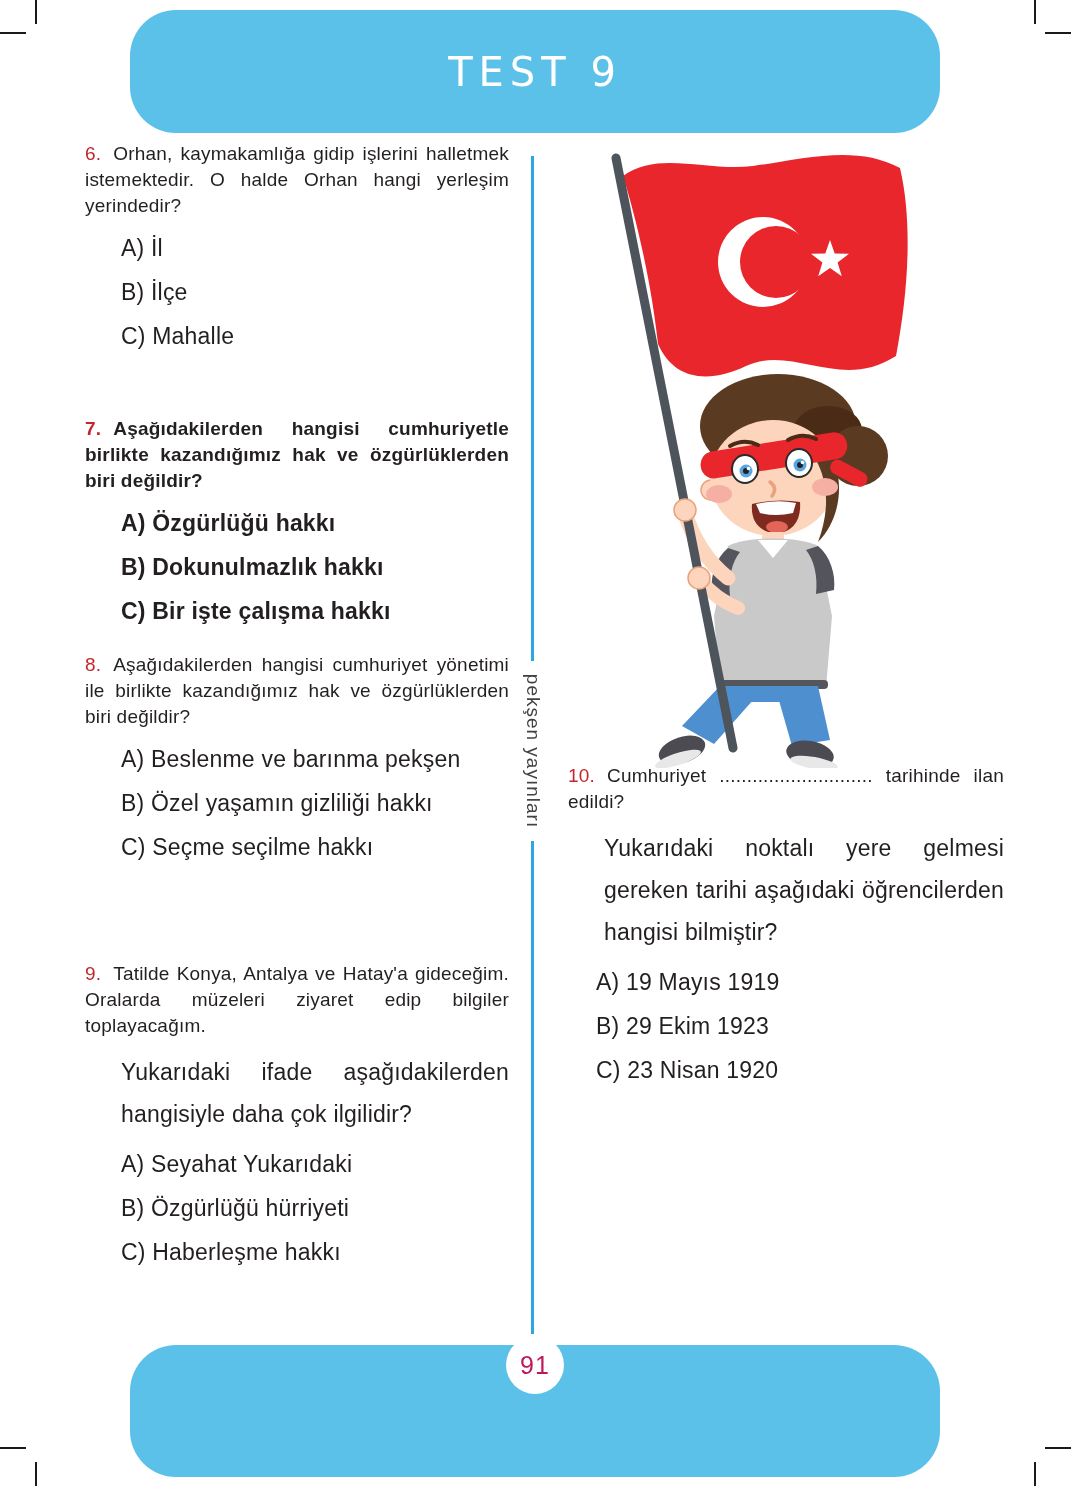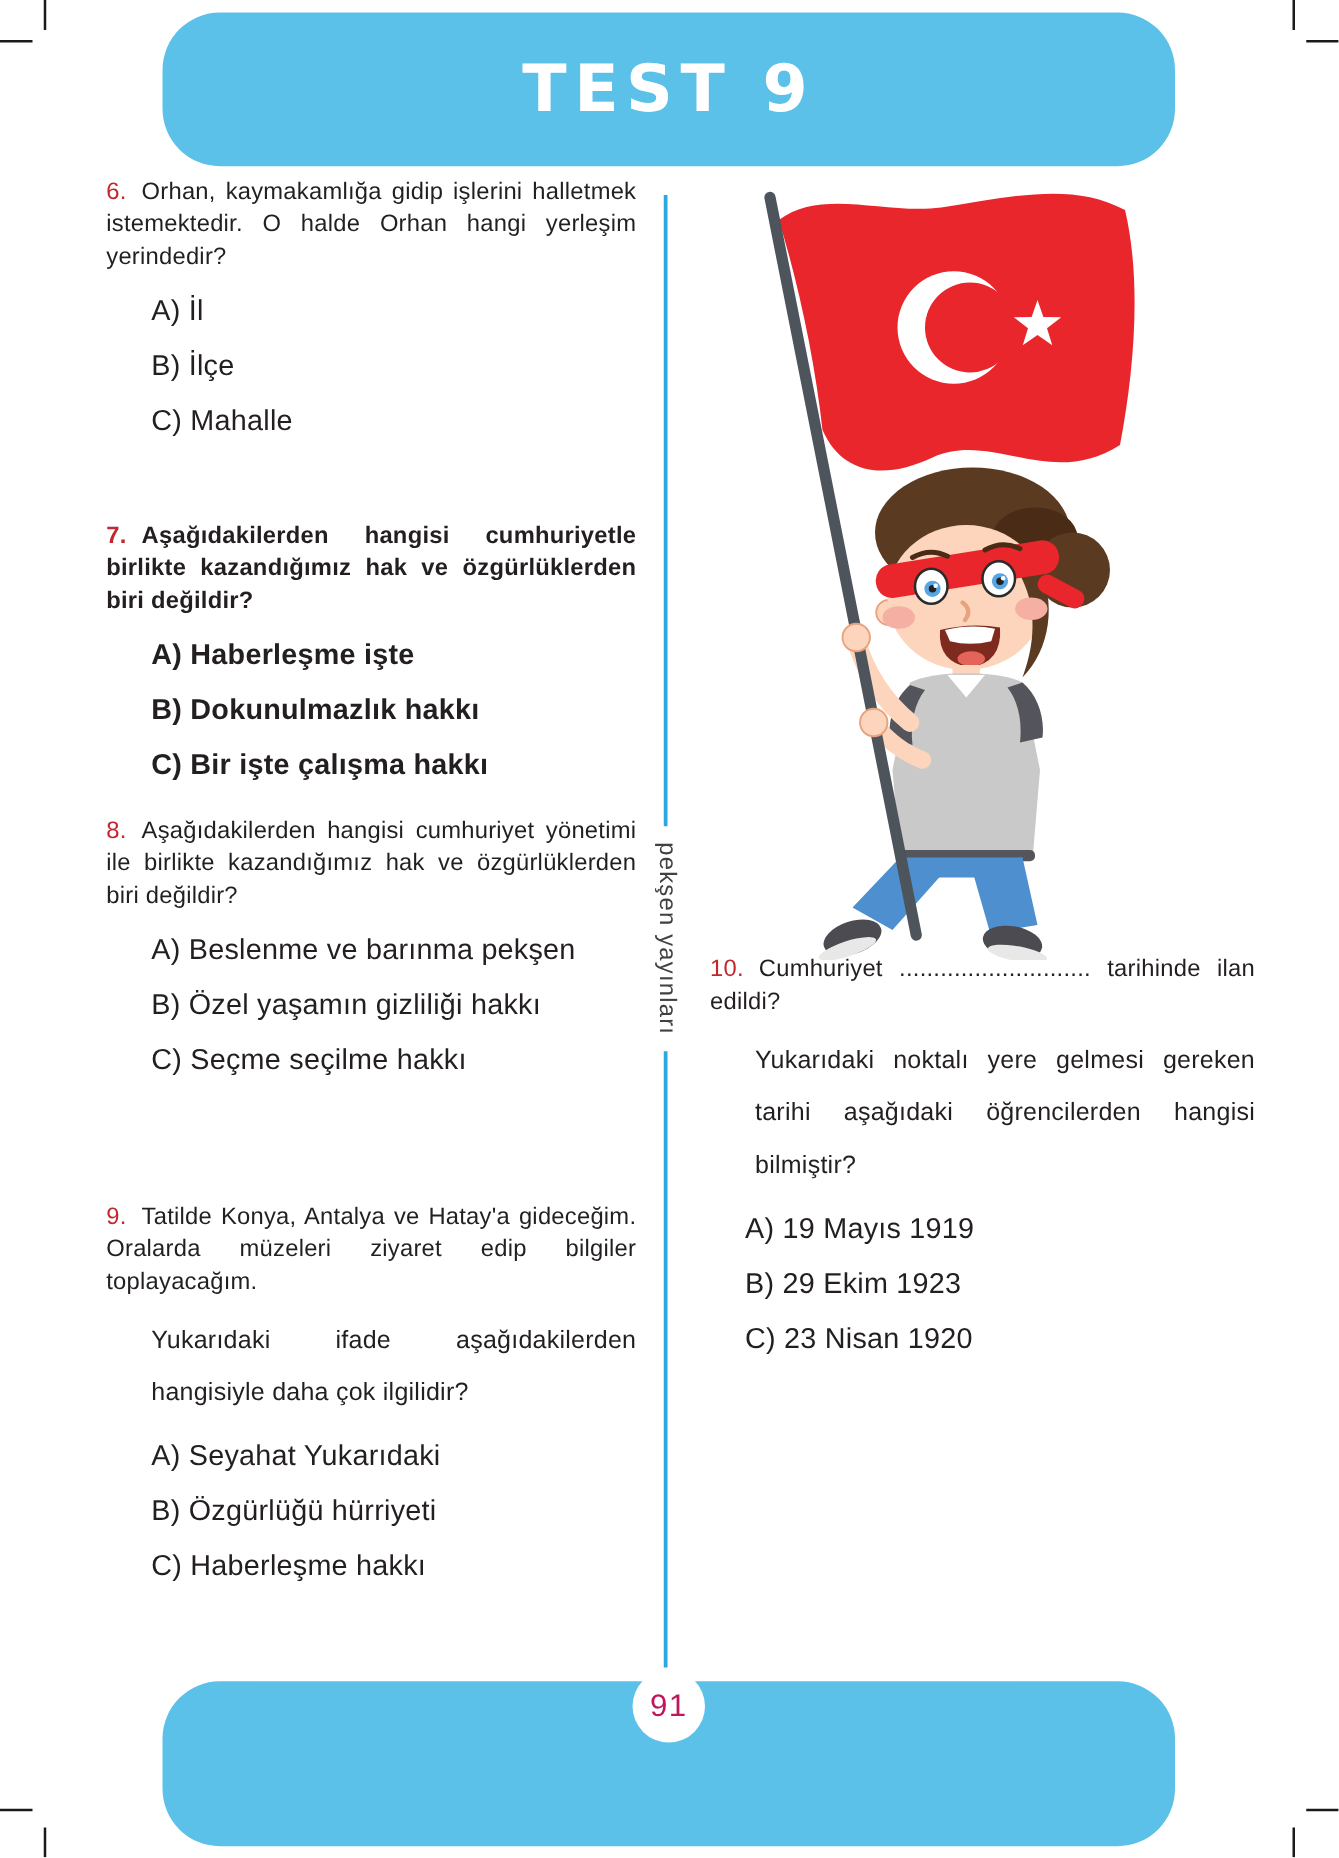--- a/index.html
+++ b/index.html
@@ -6,22 +6,22 @@
   .page{
     position:relative; width:1071px; height:1486px; background:#ffffff;
     font-family:"Liberation Sans", sans-serif; color:#231F20; overflow:hidden;
   }
   
   .crop{position:absolute;background:#1a1a1a;}
   
   .band{position:absolute;background:#5BC1E8;border-radius:46px;}
   .header-band{left:130px;top:10px;width:810px;height:123px;display:flex;align-items:center;justify-content:center;}
   .test-title{
-    color:#ffffff;font-family:"DejaVu Sans", sans-serif;font-weight:bold;
-    font-size:52px;letter-spacing:6px;
+    color:#ffffff;font-family:"DejaVu Sans", sans-serif;font-weight:normal;
+    font-size:40px;letter-spacing:6px;
   }
   .footer-band{left:130px;top:1345px;width:810px;height:132px;}
   .page-badge{
     position:absolute;left:506px;top:1336px;width:58px;height:58px;border-radius:50%;
     background:#ffffff;display:flex;align-items:center;justify-content:center;
     font-size:25px;color:#be185d;letter-spacing:1px;
   }
   
   .divider{position:absolute;left:531px;width:3px;background:#2CA8E0;}
   .divider.seg1{top:156px;height:505px;}
@@ -34,21 +34,21 @@
   
   .question{position:absolute;width:424px;}
   .q-left{left:85px;}
   #q6{top:141px;} #q7{top:416px;font-weight:bold;} #q8{top:652px;} #q9{top:961px;}
   #q10{left:568px;top:763px;width:436px;}
   .q-text{
     margin:0;text-align:justify;font-size:19px;line-height:26px;letter-spacing:0.2px;
   }
   .q-num{color:#C1272D;margin-right:12px;}
   .subtext{
-    margin:12px 0 0 36px;text-align:justify;font-size:20px;line-height:42px;letter-spacing:0.2px;
+    margin:12px 0 0 36px;text-align:justify;font-size:23px;line-height:42px;letter-spacing:0.2px;
   }
   .options{margin:16px 0 0 36px;}
   #q10 .options{margin-left:28px;}
   .option{font-size:23px;line-height:27px;margin-bottom:17px;letter-spacing:0.2px;}
   
   .illustration{position:absolute;left:578px;top:138px;width:430px;height:630px;}
 </style>
 </head>
 <body>
 
@@ -72,21 +72,21 @@
     <div class="options">
       <div class="option">A) İl</div>
       <div class="option">B) İlçe</div>
       <div class="option">C) Mahalle</div>
     </div>
   </section>
 
   <section class="question q-left" id="q7">
     <p class="q-text"><span class="q-num">7.</span><span>Aşağıdakilerden hangisi cumhuriyetle birlikte kazandığımız hak ve özgürlüklerden biri değildir?</span></p>
     <div class="options">
-      <div class="option">A) Haberleşme işte</div>
+      <div class="option">A) Özgürlüğü hakkı</div>
       <div class="option">B) Dokunulmazlık hakkı</div>
       <div class="option">C) Bir işte çalışma hakkı</div>
     </div>
   </section>
 
   <section class="question q-left" id="q8">
     <p class="q-text"><span class="q-num">8.</span><span>Aşağıdakilerden hangisi cumhuriyet yönetimi ile birlikte kazandığımız hak ve özgürlüklerden biri değildir?</span></p>
     <div class="options">
       <div class="option">A) Beslenme ve barınma pekşen</div>
       <div class="option">B) Özel yaşamın gizliliği hakkı</div>

